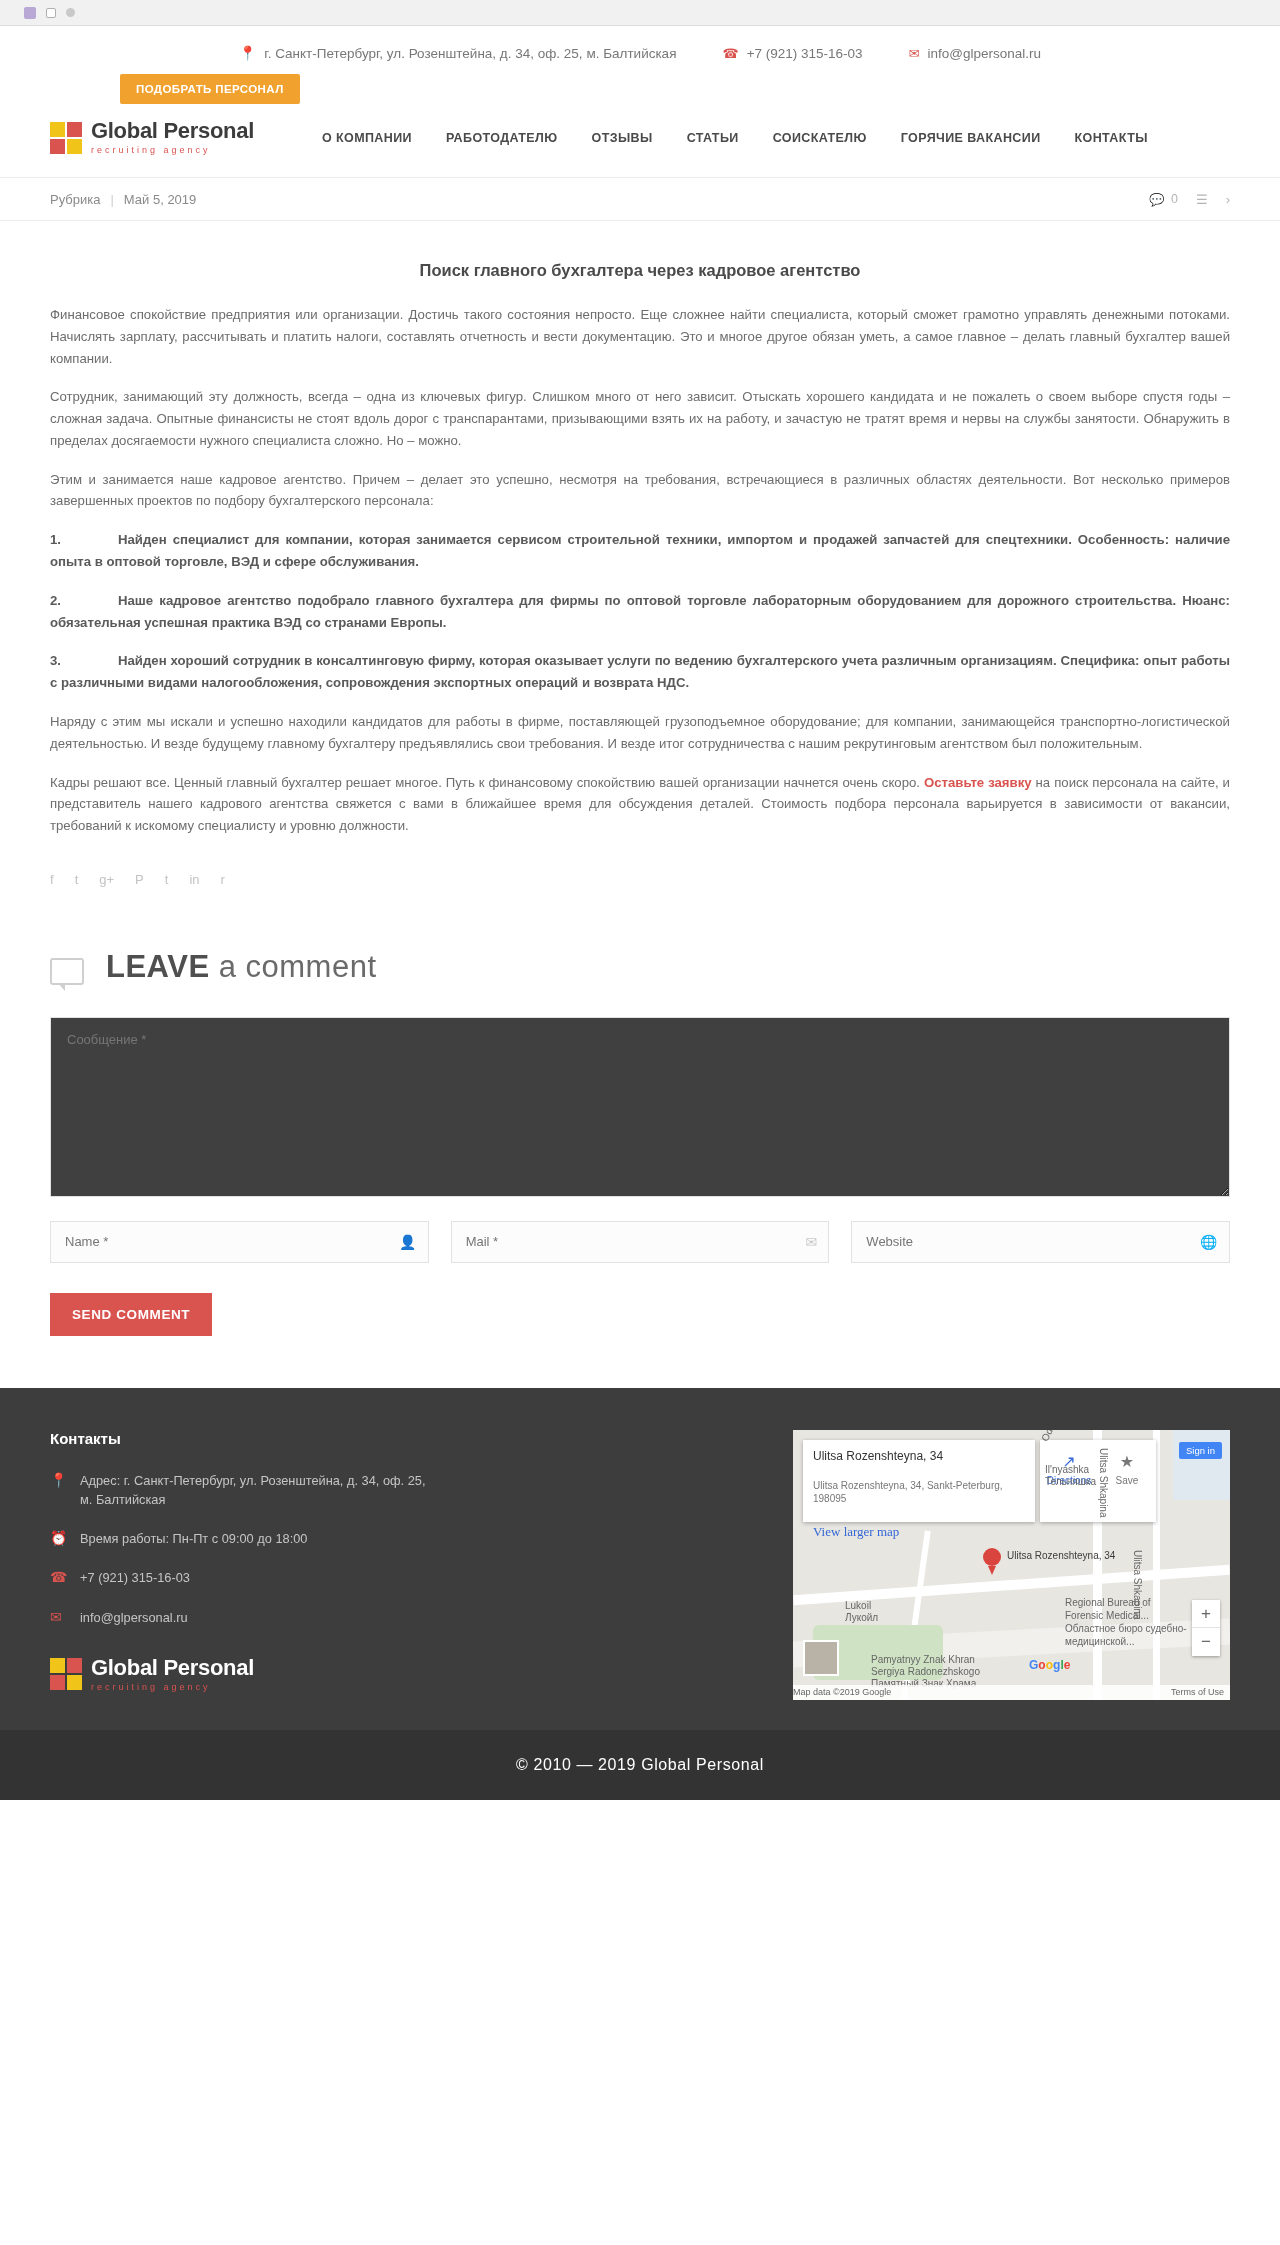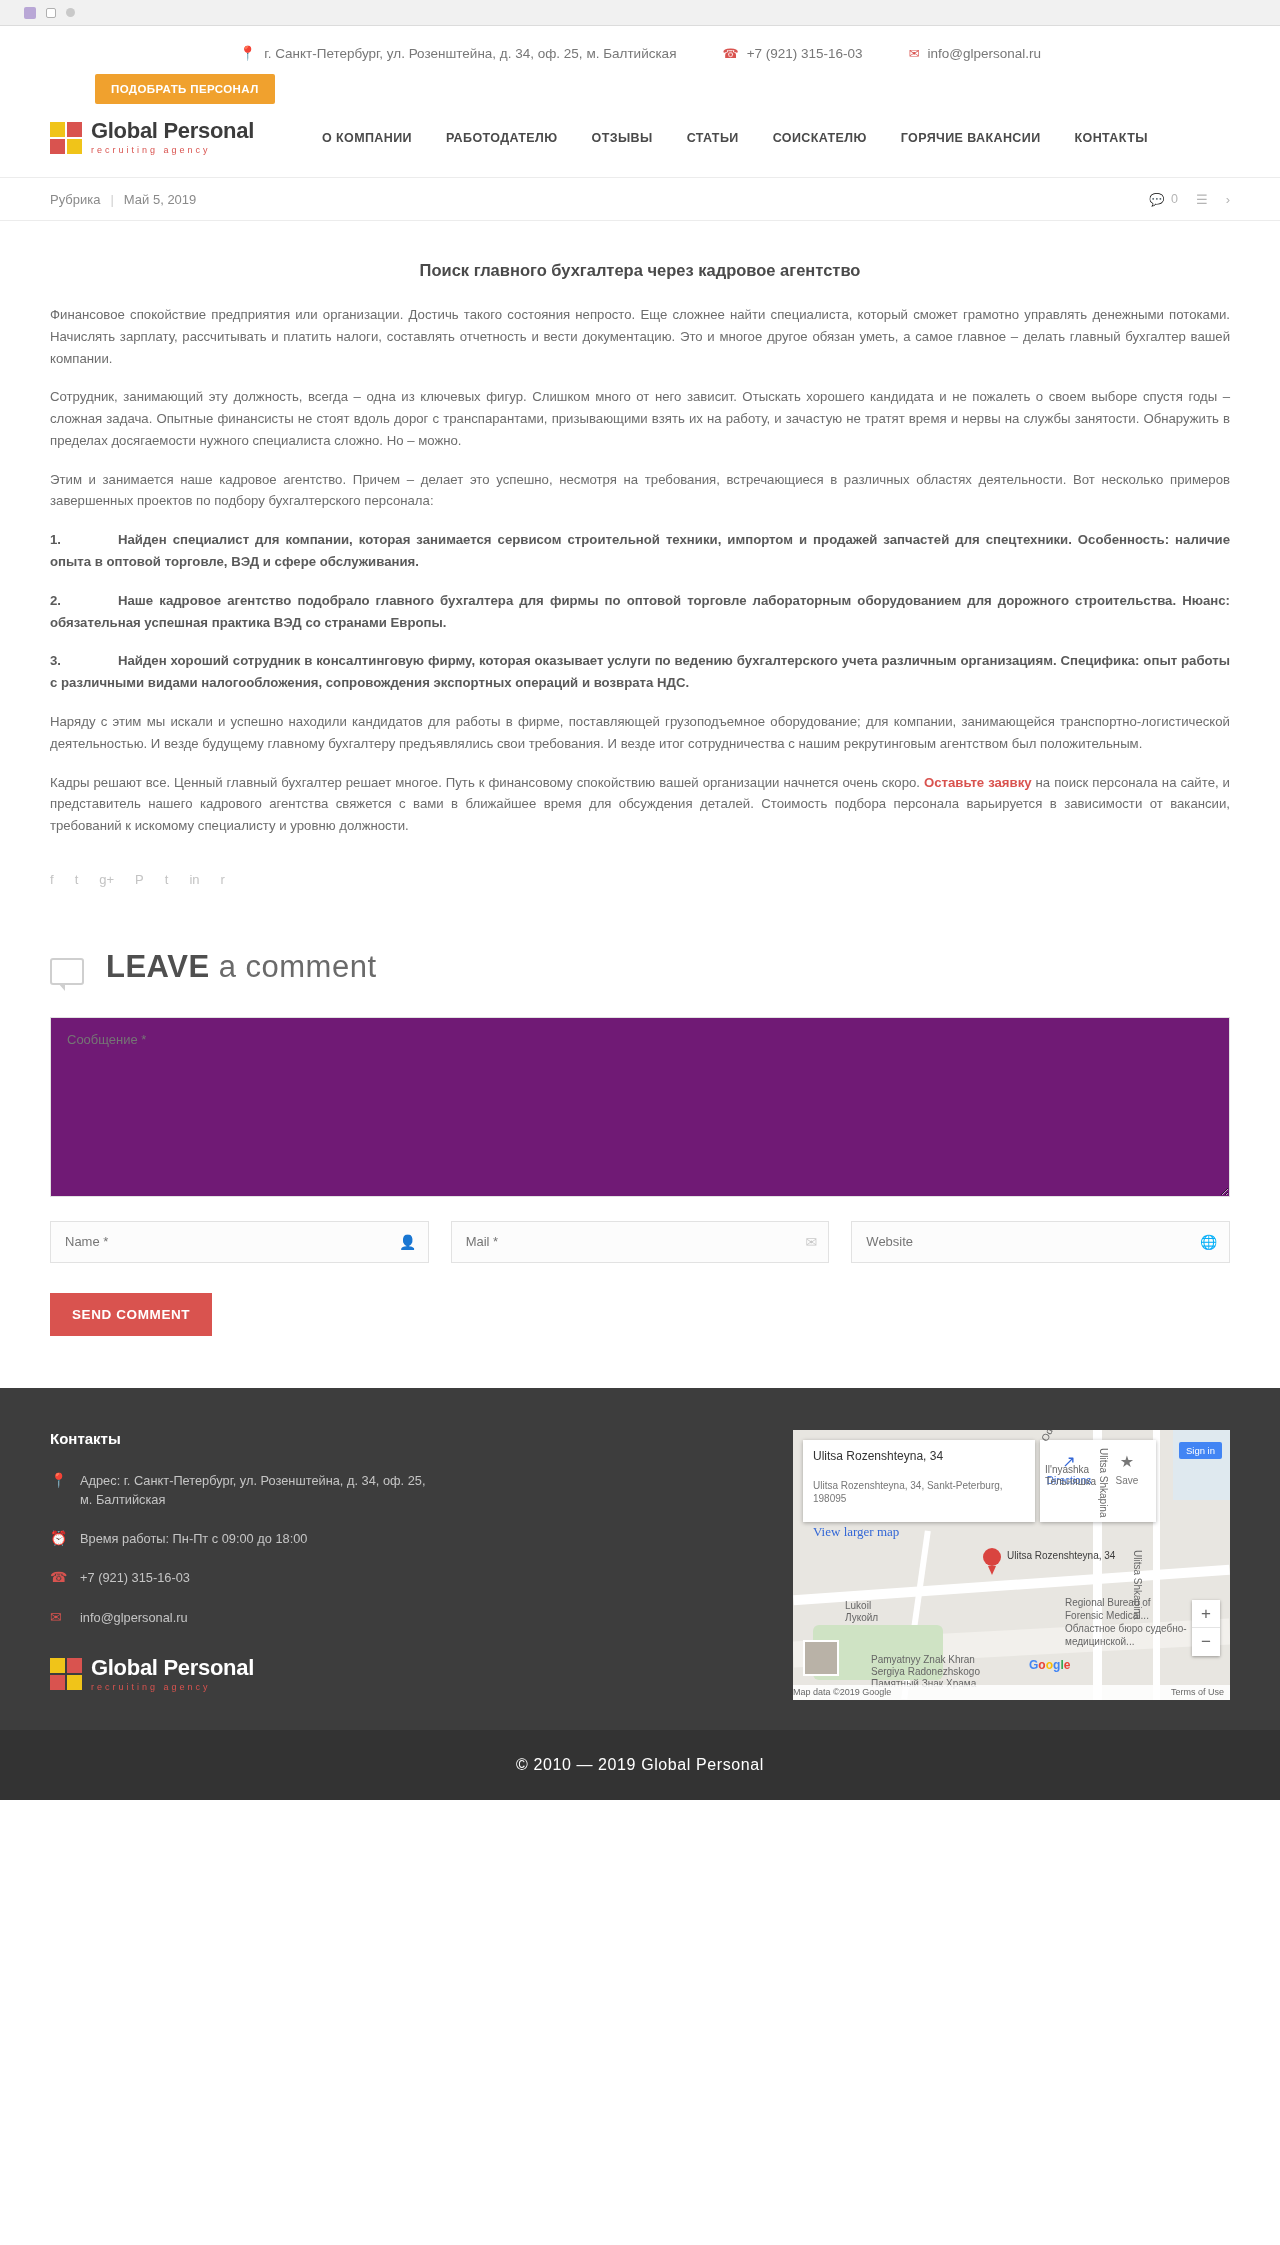--- a/index.html
+++ b/index.html
@@ -35,21 +35,21 @@
     color: #777;
     padding-top: 8px;
   }
   .topbar .item { display:flex; align-items:center; gap:8px; }
   .ic { display:inline-block; line-height:1; }
   .ic-pin { color:#d9534f; font-size:14px; }
   .ic-phone { color:#d9534f; font-size:13px; }
   .ic-mail { color:#d9534f; font-size:13px; }
 
   
-  .cta-wrap { padding-left: 95px; margin-top: 2px; }
+  .cta-wrap { padding-left: 120px; margin-top: 2px; }
   .cta {
     display:inline-block;
     background:#f0a12e;
     color:#fff;
     font-size: 11.5px;
     font-weight:700;
     letter-spacing:.4px;
     padding: 9px 16px;
     border:none; border-radius:2px;
     cursor:pointer;
@@ -134,21 +134,21 @@
   .leave-title { font-size: 31px; color:#4f4f4f; letter-spacing:.5px; }
   .leave-title b { font-weight:700; }
   .leave-title span { font-weight:400; color:#6a6a6a; }
 
   
   .form { padding: 32px 50px 0 50px; }
   textarea.msg {
     width: 100%;
     height: 180px;
     border:1px solid #e2e2e2;
-    background:#701a75;
+    background:#404040;
     padding: 14px 16px;
     font-size:13px;
     color:#9a9a9a;
     font-family:"Liberation Sans",sans-serif;
     resize: vertical;
     outline:none;
   }
   .row3 { display:flex; gap:22px; margin-top: 20px; }
   .field { position:relative; flex:1; }
   .field input {

